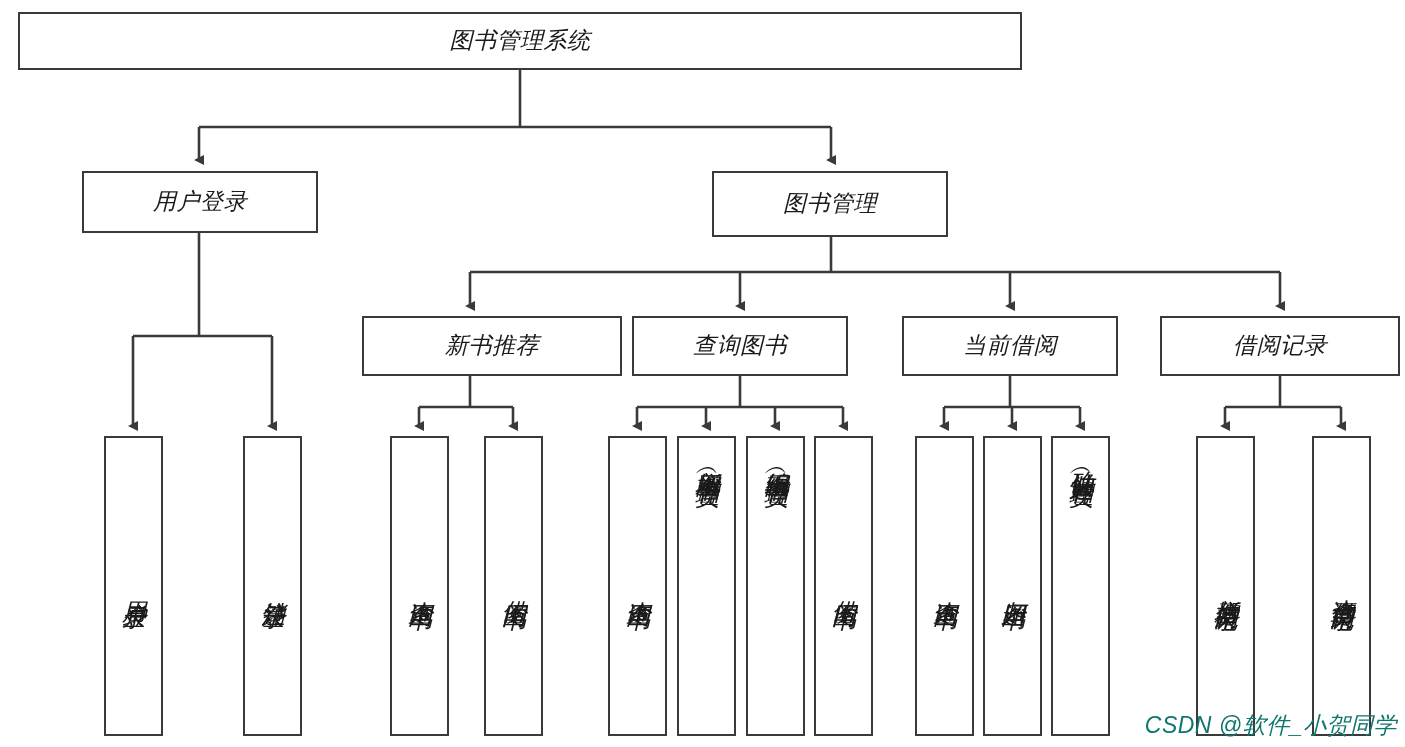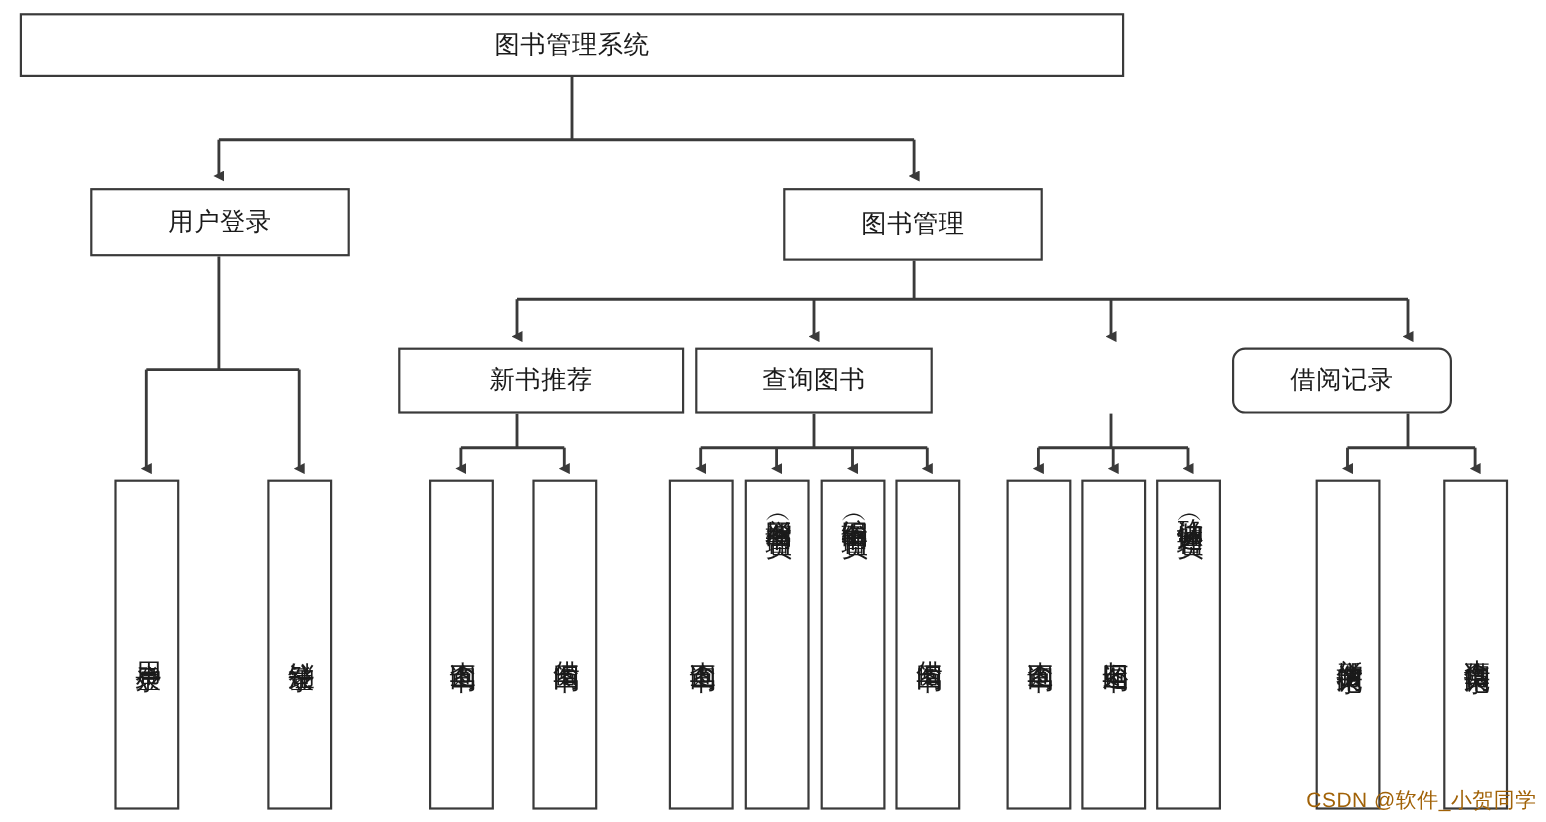--- a/index.html
+++ b/index.html
@@ -9,20 +9,21 @@
   }
   body {
     font-family: "Liberation Sans", "DejaVu Sans", sans-serif;
   }
   #canvas {
     position: relative;
     width: 1405px;
     height: 747px;
     background: #ffffff;
     overflow: hidden;
+    font-style: italic;
   }
   svg#edges {
     position: absolute;
     left: 0;
     top: 0;
     width: 1405px;
     height: 747px;
   }
   .node {
     position: absolute;
@@ -57,22 +58,22 @@
     white-space: nowrap;
   }
   .node.vert.mid {
     align-items: center;
     padding-top: 0;
   }
   #watermark {
     position: absolute;
     right: 8px;
     bottom: 6px;
-    font-size: 19px;
-    color: #a16207;
+    font-size: 23px;
+    color: #0f766e;
     letter-spacing: 0.5px;
     white-space: nowrap;
     pointer-events: none;
   }
 </style>
 </head>
 <body>
 
 <div id="canvas">
 
@@ -136,21 +137,24 @@
   <div class="node horiz" style="left:712px; top:171px; width:236px; height:66px;">
     <span class="label">图书管理</span>
   </div>
 
   <div class="node horiz" style="left:362px; top:316px; width:260px; height:60px;">
     <span class="label">新书推荐</span>
   </div>
   <div class="node horiz" style="left:632px; top:316px; width:216px; height:60px;">
     <span class="label">查询图书</span>
   </div>
-  <div class="node horiz" style="left:1120px; top:316px; width:200px; height:60px;border-radius:12px;">
+  <div class="node horiz" style="left:902px; top:316px; width:216px; height:60px;">
+    <span class="label">当前借阅</span>
+  </div>
+  <div class="node horiz" style="left:1160px; top:316px; width:240px; height:60px;">
     <span class="label">借阅记录</span>
   </div>
 
   <div class="node vert mid" style="left:104px; top:436px; width:59px; height:300px;">
     <span class="label">用户登录</span>
   </div>
   <div class="node vert mid" style="left:243px; top:436px; width:59px; height:300px;">
     <span class="label">注销登录</span>
   </div>
 

